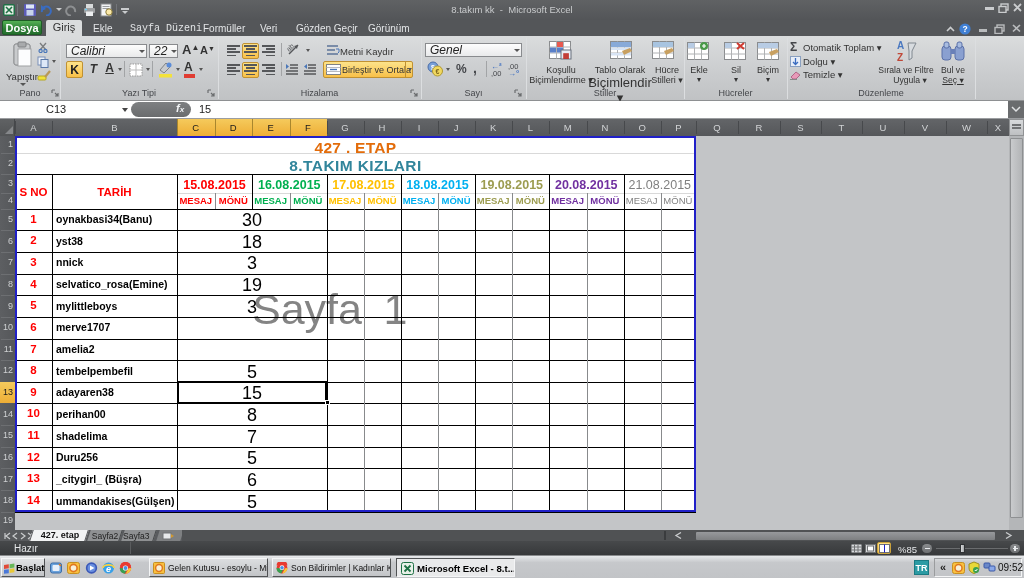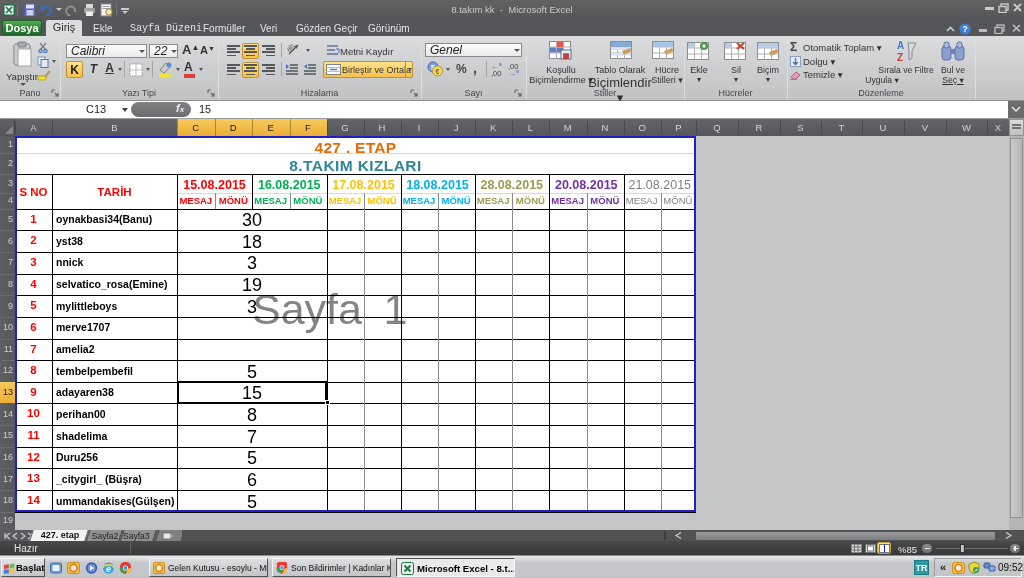--- a/index.html
+++ b/index.html
@@ -312,34 +312,34 @@
       <path d="M1 9.5 H8" stroke="#888"></path>
     </svg>
 <div class="abs" style="left:803px;top:33px;font-size:9.5px;color:#333;">Temizle ▾</div>
 <svg class="ic" style="left:896px;top:3px" width="26" height="24">
       <text x="1" y="10" font-size="10" font-weight="bold" fill="#4a78c0">A</text>
       <text x="1" y="22" font-size="10" font-weight="bold" fill="#c04838">Z</text>
       <path d="M11 3 l7 0 l-5 6 l5 0 z" fill="none"></path>
       <path d="M12 4 h8 l-4 8 v7 l-3 2 v-9 z" fill="#d8dce0" stroke="#808890"></path>
     </svg>
 <div class="ctxt" style="left:872px;top:29px;width:68px;font-size:8.6px;color:#333;">Sırala ve Filtre</div>
-<div class="ctxt" style="left:848px;top:39px;width:68px;font-size:8.6px;color:#333;">Uygula ▾</div>
+<div class="ctxt" style="left:876px;top:39px;width:68px;font-size:8.6px;color:#333;">Uygula ▾</div>
 <svg class="ic" style="left:940px;top:4px" width="26" height="23">
       <rect x="2" y="6" width="9" height="14" rx="3" fill="#8aa0d0" stroke="#5a70a8"></rect>
       <rect x="15" y="6" width="9" height="14" rx="3" fill="#8aa0d0" stroke="#5a70a8"></rect>
       <rect x="4" y="2" width="5" height="6" rx="2" fill="#a8bce0" stroke="#5a70a8"></rect>
       <rect x="17" y="2" width="5" height="6" rx="2" fill="#a8bce0" stroke="#5a70a8"></rect>
       <rect x="11" y="9" width="4" height="5" fill="#6a80b8"></rect>
     </svg>
 <div class="ctxt" style="left:930px;top:29px;width:46px;font-size:8.6px;color:#333;">Bul ve</div>
 <div class="ctxt" style="left:930px;top:39px;width:46px;font-size:8.6px;color:#333;text-decoration:underline;">Seç ▾</div>
 </div>
 <div id="fbar" class="abs">
 <div class="abs" style="left:0;top:0;width:130px;height:17px;"></div>
-<div class="abs" style="left:46px;top:2px;font-size:11px;color:#222;margin-left:40px;">C13</div>
+<div class="abs" style="left:46px;top:2px;font-size:11px;color:#222;">C13</div>
 <div class="ic" style="left:122px;top:7px;width:0;height:0;border-left:3px solid transparent;border-right:3px solid transparent;border-top:4px solid #444"></div>
 <div class="abs" style="left:131px;top:1px;width:60px;height:15px;background:linear-gradient(#7e8082,#6a6c6e);border-radius:8px;"></div>
 <div class="abs" style="left:176px;top:1px;font-size:11px;font-style:italic;font-weight:bold;color:#f0f2f4;">f<span style="font-size:8px;">x</span></div>
 <div class="abs" style="left:199px;top:2px;font-size:11px;color:#222;">15</div>
 <div class="abs" style="left:1008px;top:0px;width:16px;height:17px;background:#6a6c6e;"></div>
 <svg class="ic" style="left:1011px;top:5px" width="10" height="8">
       <path d="M1 1 L5 5 L9 1" stroke="#e0e2e4" stroke-width="1.5" fill="none"></path>
     </svg>
 </div>
 <div id="headers" class="abs">
@@ -487,21 +487,21 @@
 <div class="ctxt" style="left:214.5px;top:59px;width:37.5px;font-size:9.5px;font-weight:bold;color:#ff0000;">MÖNÜ</div>
 <div class="ctxt" style="left:252px;top:41.5px;width:74.5px;font-size:12.5px;font-weight:bold;color:#00b050;">16.08.2015</div>
 <div class="ctxt" style="left:252px;top:59px;width:37.25px;font-size:9.5px;font-weight:bold;color:#00b050;">MESAJ</div>
 <div class="ctxt" style="left:289.25px;top:59px;width:37.25px;font-size:9.5px;font-weight:bold;color:#00b050;">MÖNÜ</div>
 <div class="ctxt" style="left:326.5px;top:41.5px;width:74.0px;font-size:12.5px;font-weight:bold;color:#ffc000;">17.08.2015</div>
 <div class="ctxt" style="left:326.5px;top:59px;width:37.0px;font-size:9.5px;font-weight:bold;color:#ffc000;">MESAJ</div>
 <div class="ctxt" style="left:363.5px;top:59px;width:37.0px;font-size:9.5px;font-weight:bold;color:#ffc000;">MÖNÜ</div>
 <div class="ctxt" style="left:400.5px;top:41.5px;width:74.0px;font-size:12.5px;font-weight:bold;color:#00b0f0;">18.08.2015</div>
 <div class="ctxt" style="left:400.5px;top:59px;width:37.0px;font-size:9.5px;font-weight:bold;color:#00b0f0;">MESAJ</div>
 <div class="ctxt" style="left:437.5px;top:59px;width:37.0px;font-size:9.5px;font-weight:bold;color:#00b0f0;">MÖNÜ</div>
-<div class="ctxt" style="left:474.5px;top:41.5px;width:74.5px;font-size:12.5px;font-weight:bold;color:#9c9c50;">28.08.2015</div>
+<div class="ctxt" style="left:474.5px;top:41.5px;width:74.5px;font-size:12.5px;font-weight:bold;color:#9c9c50;">19.08.2015</div>
 <div class="ctxt" style="left:474.5px;top:59px;width:37.25px;font-size:9.5px;font-weight:bold;color:#9c9c50;">MESAJ</div>
 <div class="ctxt" style="left:511.75px;top:59px;width:37.25px;font-size:9.5px;font-weight:bold;color:#9c9c50;">MÖNÜ</div>
 <div class="ctxt" style="left:549px;top:41.5px;width:74.5px;font-size:12.5px;font-weight:bold;color:#7030a0;">20.08.2015</div>
 <div class="ctxt" style="left:549px;top:59px;width:37.25px;font-size:9.5px;font-weight:bold;color:#7030a0;">MESAJ</div>
 <div class="ctxt" style="left:586.25px;top:59px;width:37.25px;font-size:9.5px;font-weight:bold;color:#7030a0;">MÖNÜ</div>
 <div class="ctxt" style="left:623.5px;top:41.5px;width:72.5px;font-size:12.5px;font-weight:normal;color:#808080;">21.08.2015</div>
 <div class="ctxt" style="left:623.5px;top:59px;width:36.25px;font-size:9.5px;font-weight:normal;color:#808080;">MESAJ</div>
 <div class="ctxt" style="left:659.75px;top:59px;width:36.25px;font-size:9.5px;font-weight:normal;color:#808080;">MÖNÜ</div>
 <div class="ctxt" style="left:15px;top:76.6px;width:37px;font-size:11.5px;font-weight:bold;color:#f00;">1</div>
 <div class="abs" style="left:56px;top:77.1px;font-size:10.5px;font-weight:bold;color:#000;">oynakbasi34(Banu)</div>

